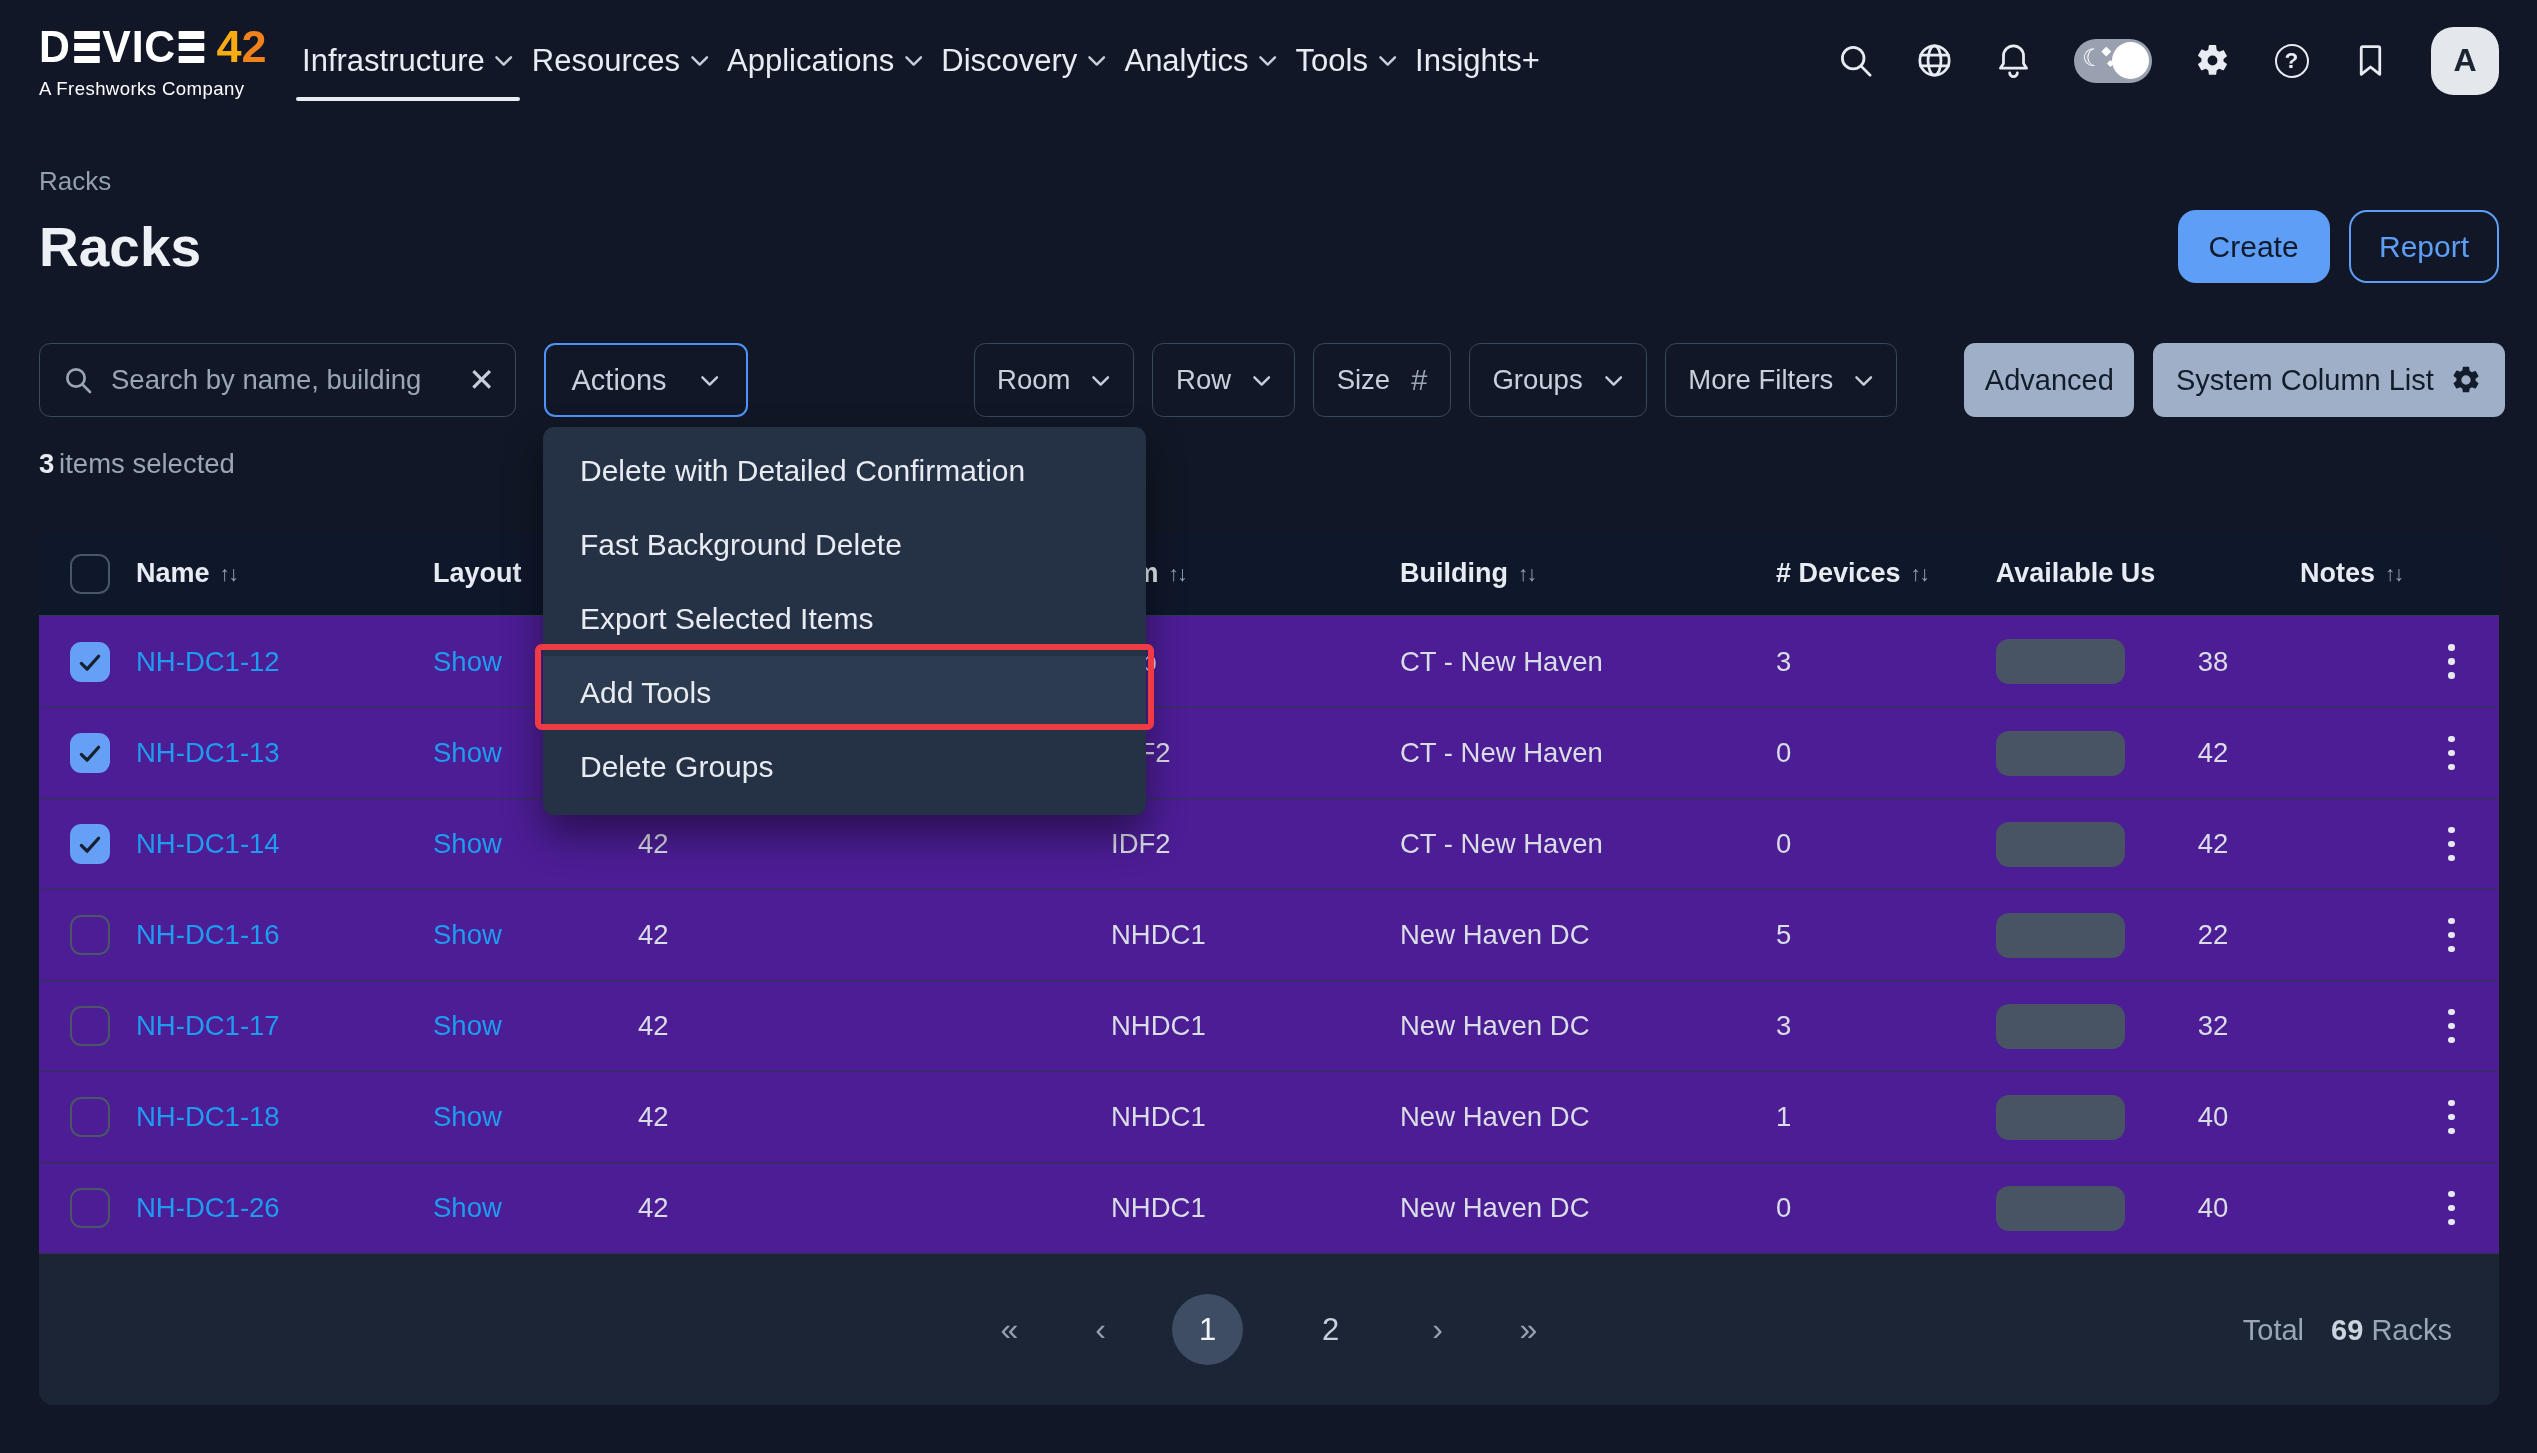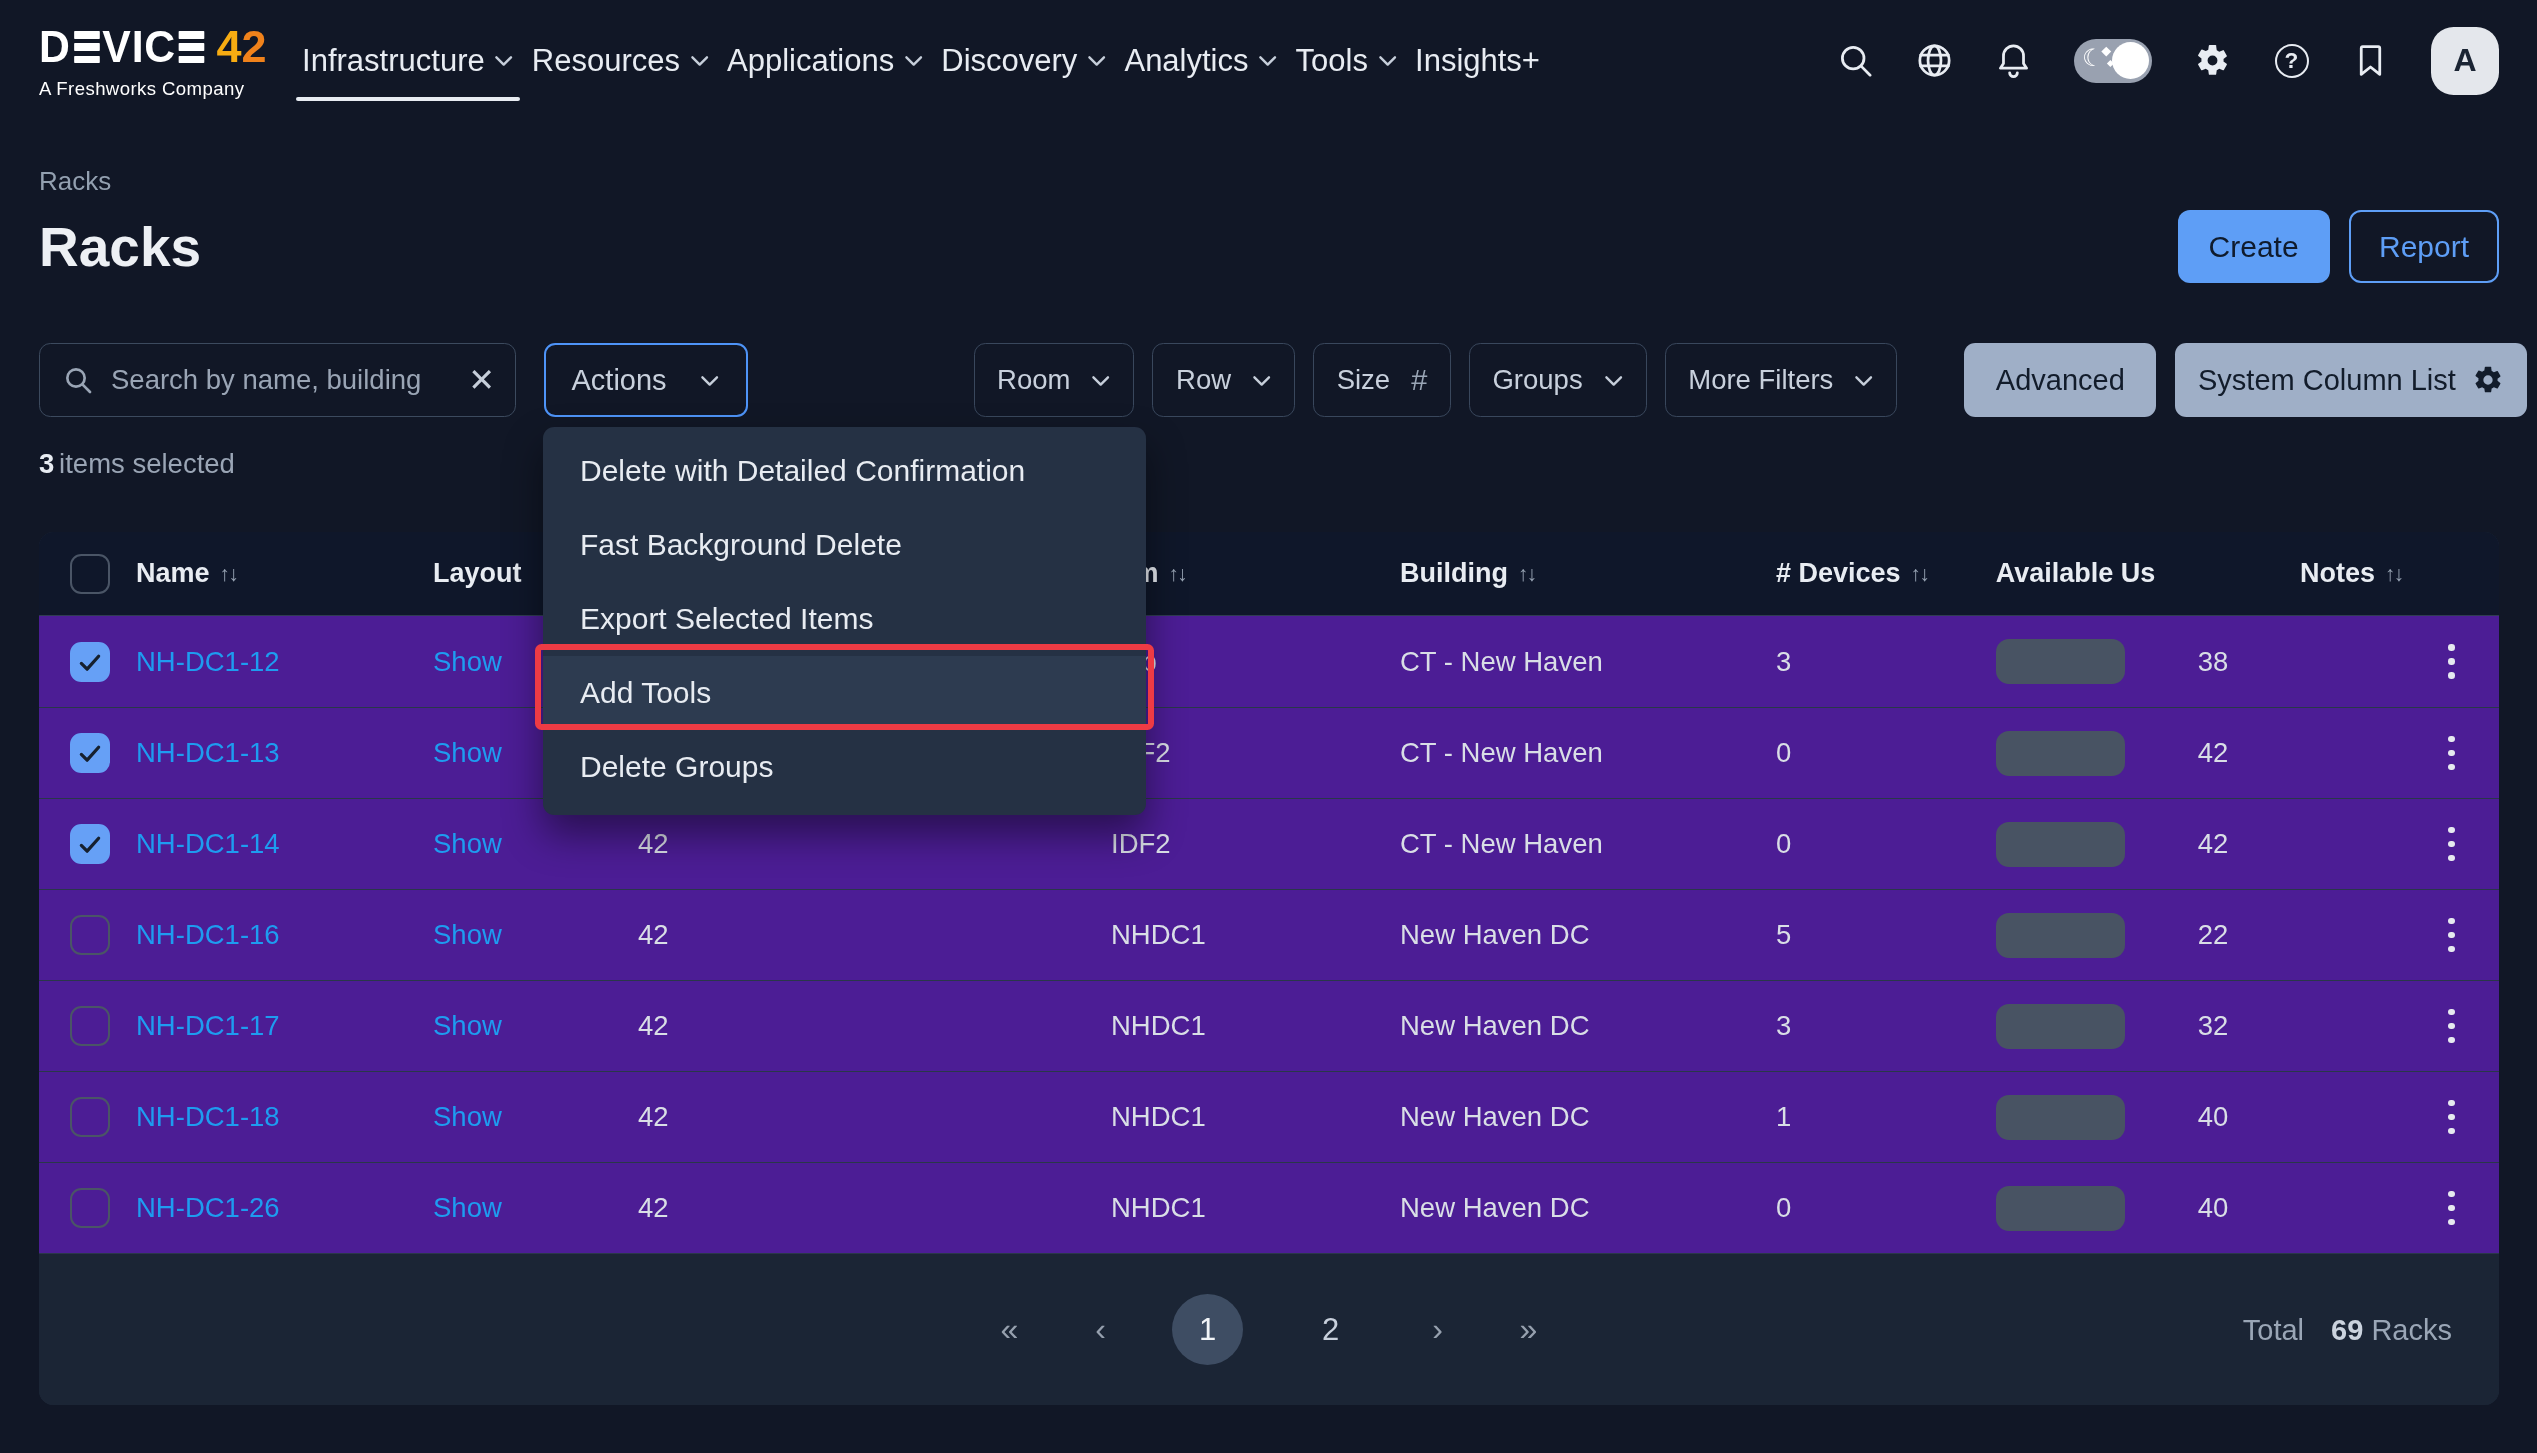--- a/index.html
+++ b/index.html
@@ -34,36 +34,36 @@
   .toggle .spark { position:absolute; width:6.5px; height:6.5px; background:#FFF; transform:rotate(45deg); }
   .toggle .s1 { left:29px; top:9.7px; } .toggle .s2 { left:34px; top:22.6px; width:4.8px; height:4.8px; }
   .help-circle { width:34px; height:34px; border:2.4px solid #E8ECF2; border-radius:50%; display:flex; align-items:center; justify-content:center; font-size:22.6px; font-weight:700; color:#E8ECF2; }
   .avatar { width:68px; height:68px; border-radius:22.6px; background:#E4E7EC; color:#1A2433; font-size:32px; font-weight:700; display:flex; align-items:center; justify-content:center; cursor:pointer; }
   
   .page { padding:0 39px; }
   .breadcrumb { margin-top:45px; font-size:26px; color:#93A0B0; cursor:pointer; width:max-content; }
   .title-row { margin-top:13px; display:flex; align-items:center; }
   .page-title { font-size:55px; font-weight:700; color:#EDF0F4; }
   .title-buttons { margin-left:auto; display:flex; gap:19.4px; }
-  .btn { height:73px; border-radius:12px; font-size:30px; display:flex; align-items:center; justify-content:center; cursor:pointer; font-weight:500; }
+  .btn { height:73px; border-radius:18px; font-size:30px; display:flex; align-items:center; justify-content:center; cursor:pointer; font-weight:500; }
   .btn-create { width:152px; background:#5E9EF6; color:#0F1B2D; }
   .btn-report { width:150px; border:2.4px solid #5E9EF6; color:#5E9EF6; background:transparent; }
   
   .controls { margin-top:60px; display:flex; align-items:center; }
   .search-box { position:relative; width:477px; height:74px; flex:none; }
   .search-box input { width:100%; height:100%; background:transparent; border:1.6px solid #3C4A5E; border-radius:11.3px; color:#5eead4; font-size:27.5px; font-family:"Liberation Sans",sans-serif; padding:0 73px 0 71px; outline:none; }
   .search-box input::placeholder { color:#9AA5B5; }
   .search-glyph { position:absolute; left:22.6px; top:21px; width:32px; height:32px; }
   .search-glyph svg { width:32px; height:32px; stroke:#9AA5B5; fill:none; stroke-width:2; stroke-linecap:round; }
   .clear-x { position:absolute; right:21px; top:18px; font-size:32px; color:#C6CEDA; cursor:pointer; }
   .actions-btn { margin-left:27.5px; width:204px; height:74px; border:2.4px solid #4E94F8; border-radius:11.3px; display:flex; align-items:center; justify-content:space-between; padding:0 26px; font-size:29px; color:#C8D0DC; cursor:pointer; flex:none; }
   .filters { display:flex; gap:18px; margin-left:226px; }
   .filter-btn { height:74px; border:1.6px solid #39475C; border-radius:11.3px; display:flex; align-items:center; justify-content:space-between; padding:0 22.6px; font-size:27.5px; color:#C8D0DC; cursor:pointer; gap:21px; white-space:nowrap; }
   .filter-hash { font-size:29px; color:#9AA6B6; }
-  .btn-advanced { margin-left:67px; width:192px; height:74px; border-radius:11.3px; background:#9FAFC7; color:#121C2B; font-size:29px; font-weight:500; display:flex; align-items:center; justify-content:center; cursor:pointer; flex:none; }
+  .btn-advanced { margin-left:67px; width:170px; height:74px; border-radius:11.3px; background:#9FAFC7; color:#121C2B; font-size:29px; font-weight:500; display:flex; align-items:center; justify-content:center; cursor:pointer; flex:none; }
   .btn-syscol { margin-left:18.6px; width:352px; height:74px; border-radius:11.3px; background:#9FAFC7; color:#121C2B; font-size:29px; font-weight:500; display:flex; align-items:center; justify-content:center; gap:16px; cursor:pointer; flex:none; }
   .btn-syscol svg { width:32px; height:32px; fill:#121C2B; }
   .selected-line { margin-top:31px; font-size:27.5px; color:#9AA5B5; }
   .selected-line b { color:#E8ECF2; font-weight:700; margin-right:4.8px; }
   
   .card { margin-top:52px; width:2460px; background:#202B3C; border-radius:14.5px; overflow:hidden; }
   .trow { display:grid; grid-template-columns:97px 297px 205px 444px 318px 352px 234px 293px 218px; align-items:center; }
   .trow.thead { height:84px; background:#0f172a; border-bottom:1.6px solid #2F3C52; }
   .trow.tbody { height:91px; background:#4c1d95; border-top:1.6px solid #2A3749; }
   .trow.tbody:first-of-type { border-top:none; }

